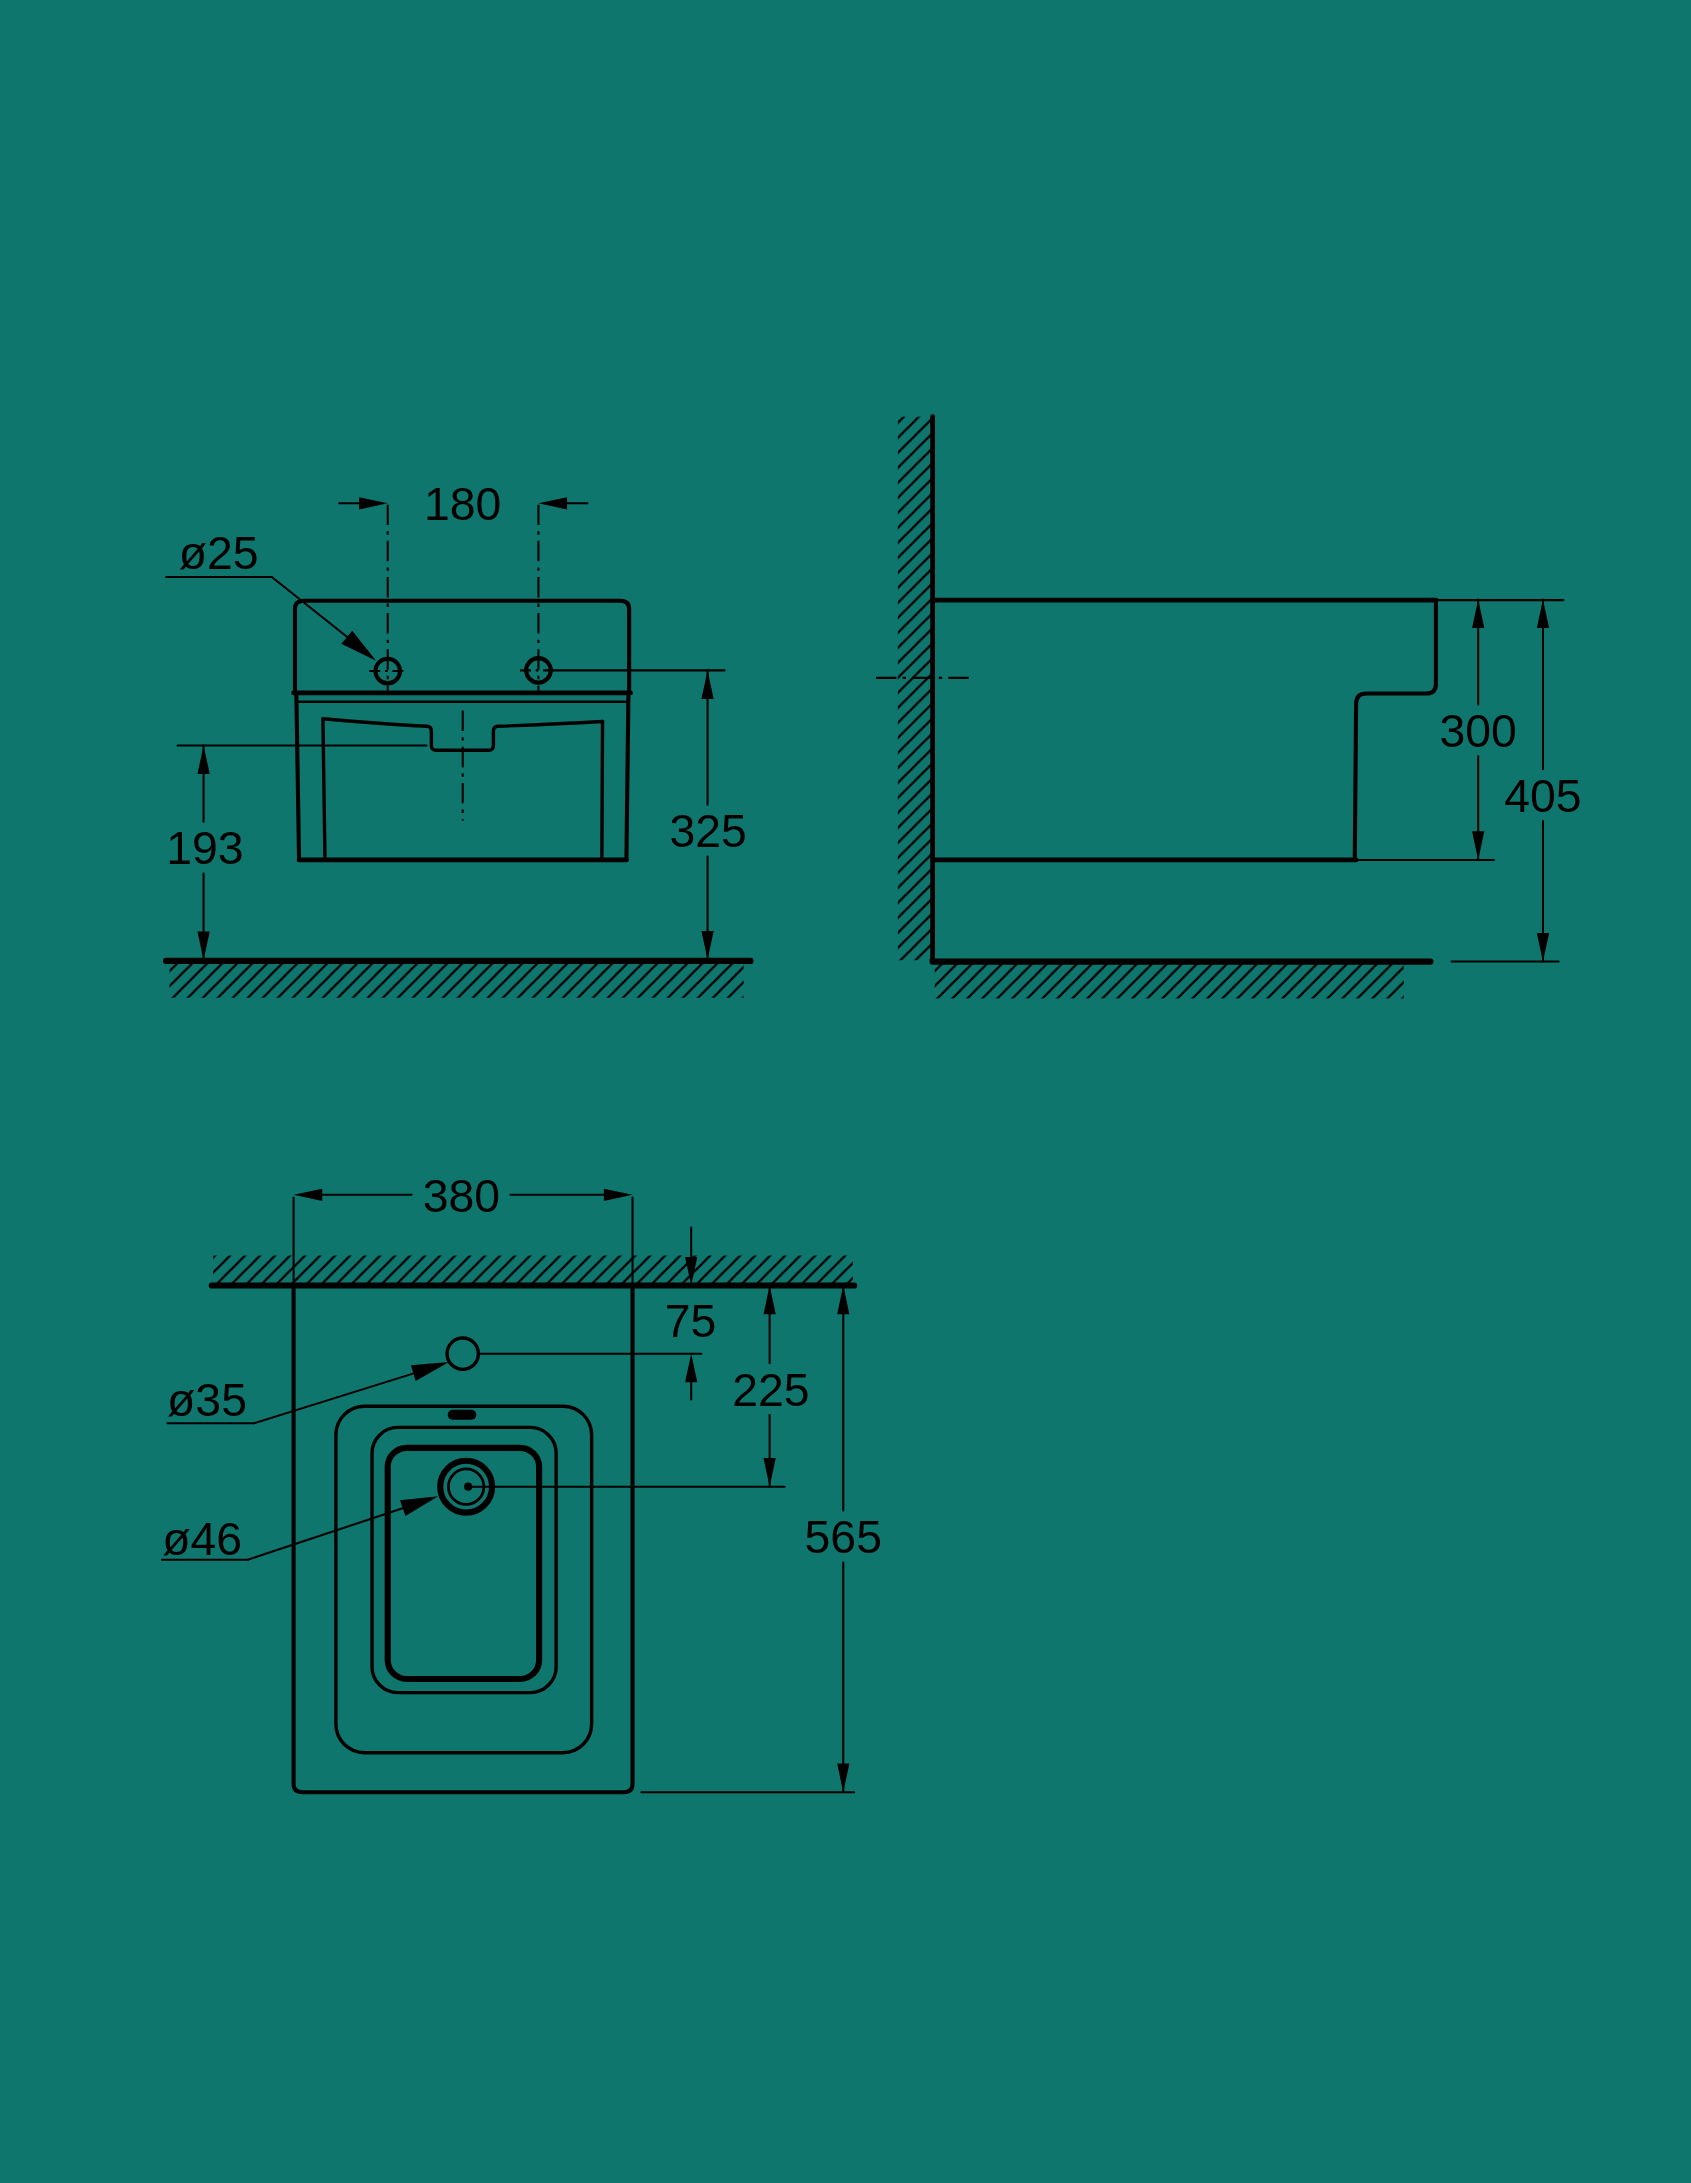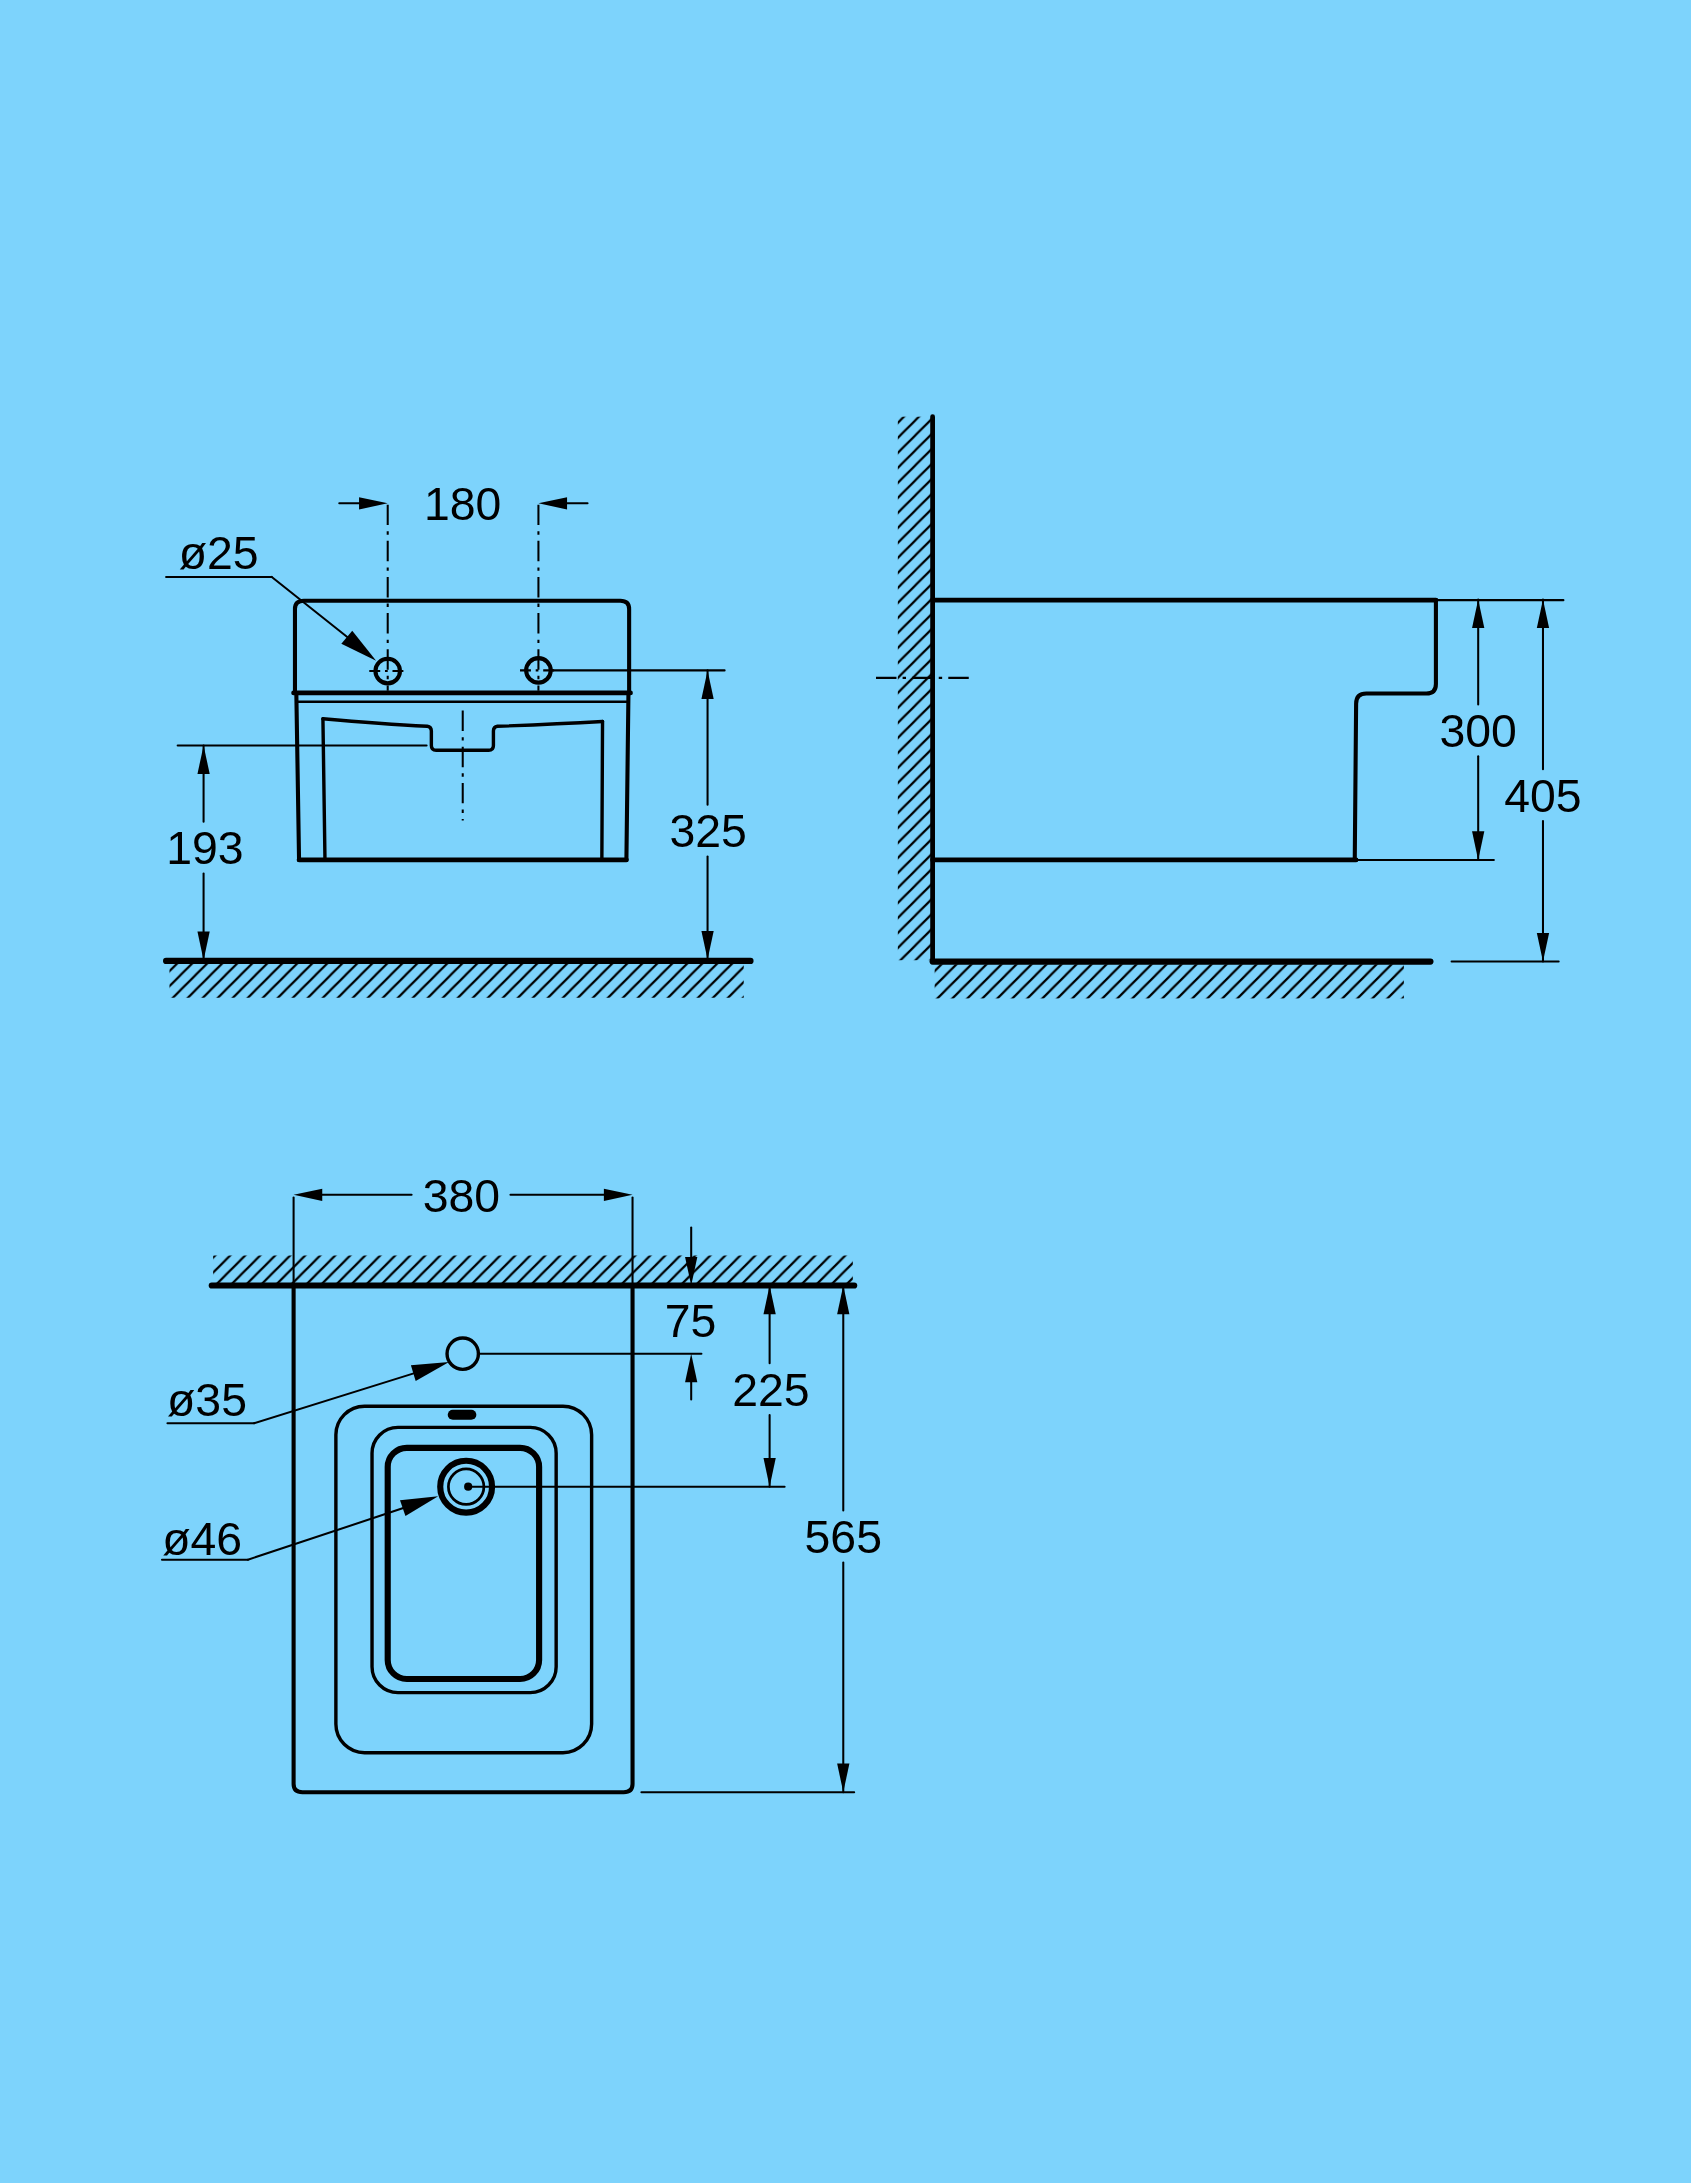--- a/index.html
+++ b/index.html
@@ -1,16 +1,16 @@
 <!DOCTYPE html>
 <html style="font-size:11px"><head>
 <meta charset="utf-8">
 <style>
   html,body{margin:0;padding:0;background:#ffffff;}
-  .page{width:1692px;height:2183px;background:#7dd3fc;position:relative;text-align:right;}
+  .page{width:1692px;height:2183px;background:#0f766e;position:relative;text-align:right;}
   svg{display:block;}
   svg text{
     font-family:"Liberation Sans","DejaVu Sans",sans-serif;
     font-size:68px;
     fill:#000000;
     text-anchor:middle;
   }
   .ln{stroke:#000000;fill:none;stroke-linecap:round;}
   .w3{stroke-width:3;}
   .w4{stroke-width:4;}

